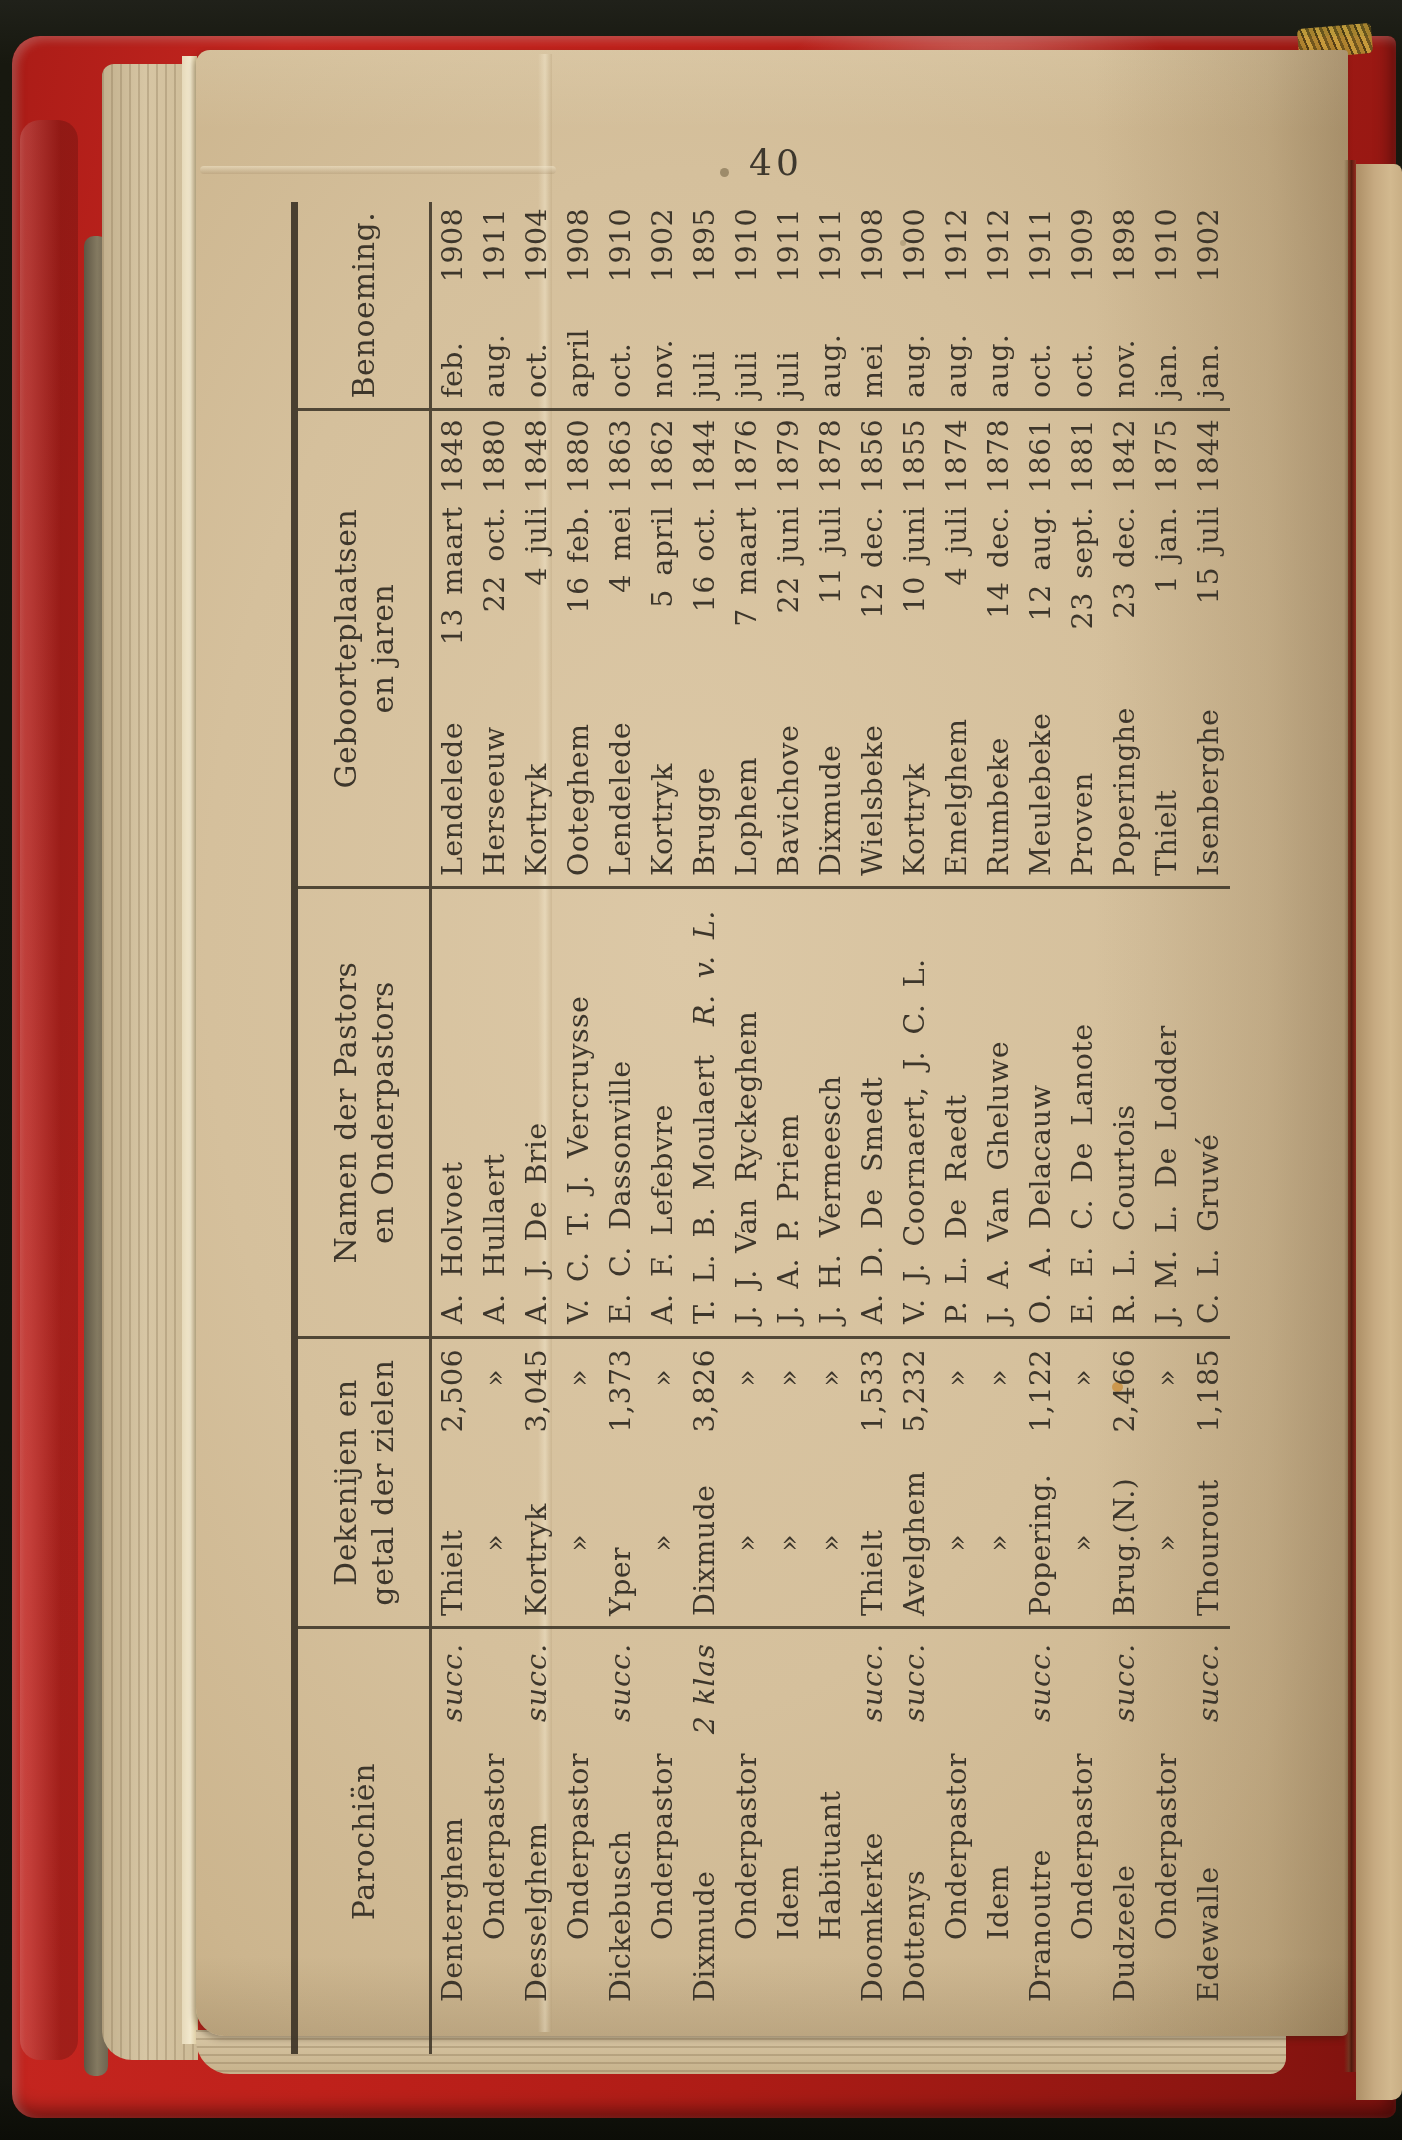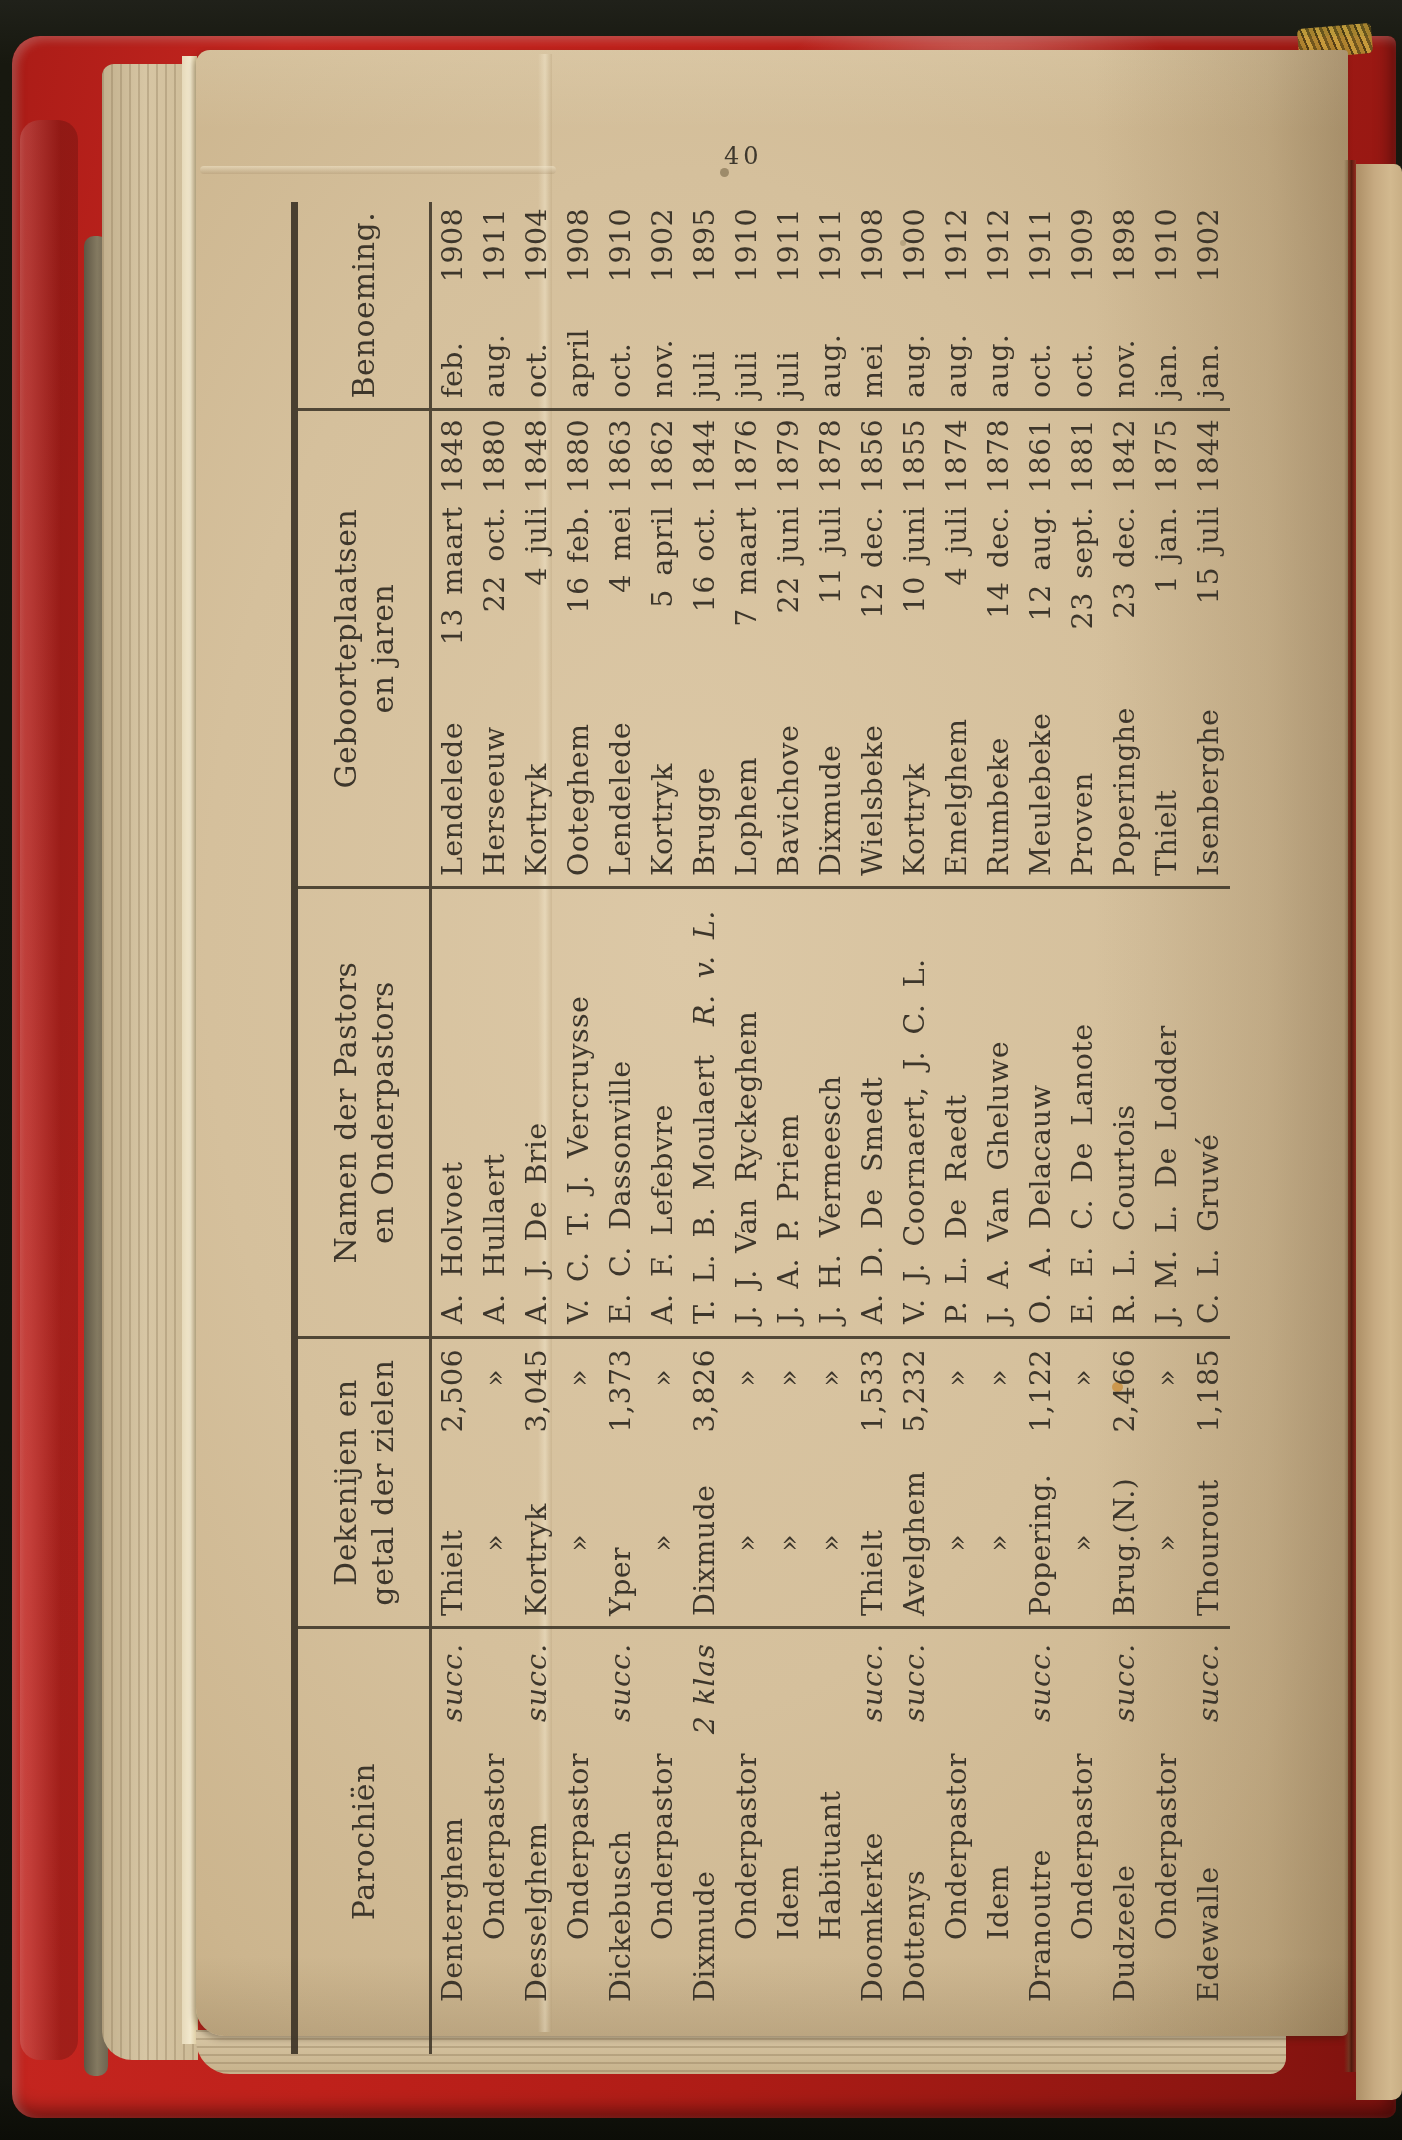--- a/index.html
+++ b/index.html
@@ -55,22 +55,22 @@
   .page2{position:absolute;left:1356px;top:164px;width:46px;height:1936px;border-radius:0 8px 10px 0;
     background:linear-gradient(90deg,#ad8f66,#c6aa81 40%,#d2b98f 75%,#c9af85);}
 
   .speck{position:absolute;border-radius:50%;}
   .sp1{left:720px;top:168px;width:9px;height:9px;background:#6f5f41;opacity:.55;}
   .sp2{left:1112px;top:1382px;width:11px;height:10px;background:#c9872e;opacity:.7;}
   .sp3{left:488px;top:448px;width:7px;height:6px;background:#8a7550;opacity:.4;}
   .sp4{left:900px;top:240px;width:6px;height:6px;background:#85744f;opacity:.35;}
 
   
-  .pagenum{position:absolute;left:724px;top:142px;width:104px;text-align:left;
-    font-size:24px;letter-spacing:4px;color:#3e382d;}
+  .pagenum{position:absolute;left:724px;top:142px;width:104px;text-align:center;
+    font-size:36px;letter-spacing:4px;color:#3e382d;}
 
   
   .table-wrap{position:absolute;left:291px;top:202px;width:948px;height:1852px;}
   .rtable{position:absolute;left:0;top:0;width:1852px;height:948px;
     transform:translateY(1852px) rotate(-90deg);transform-origin:0 0;
     color:var(--ink,#3d362b);}
   .rtable *{box-sizing:border-box;}
   .thead{display:flex;width:1852px;height:141px;
     border-top:7px solid rgba(62,53,40,.92);
     border-bottom:3px solid rgba(62,53,40,.88);}

